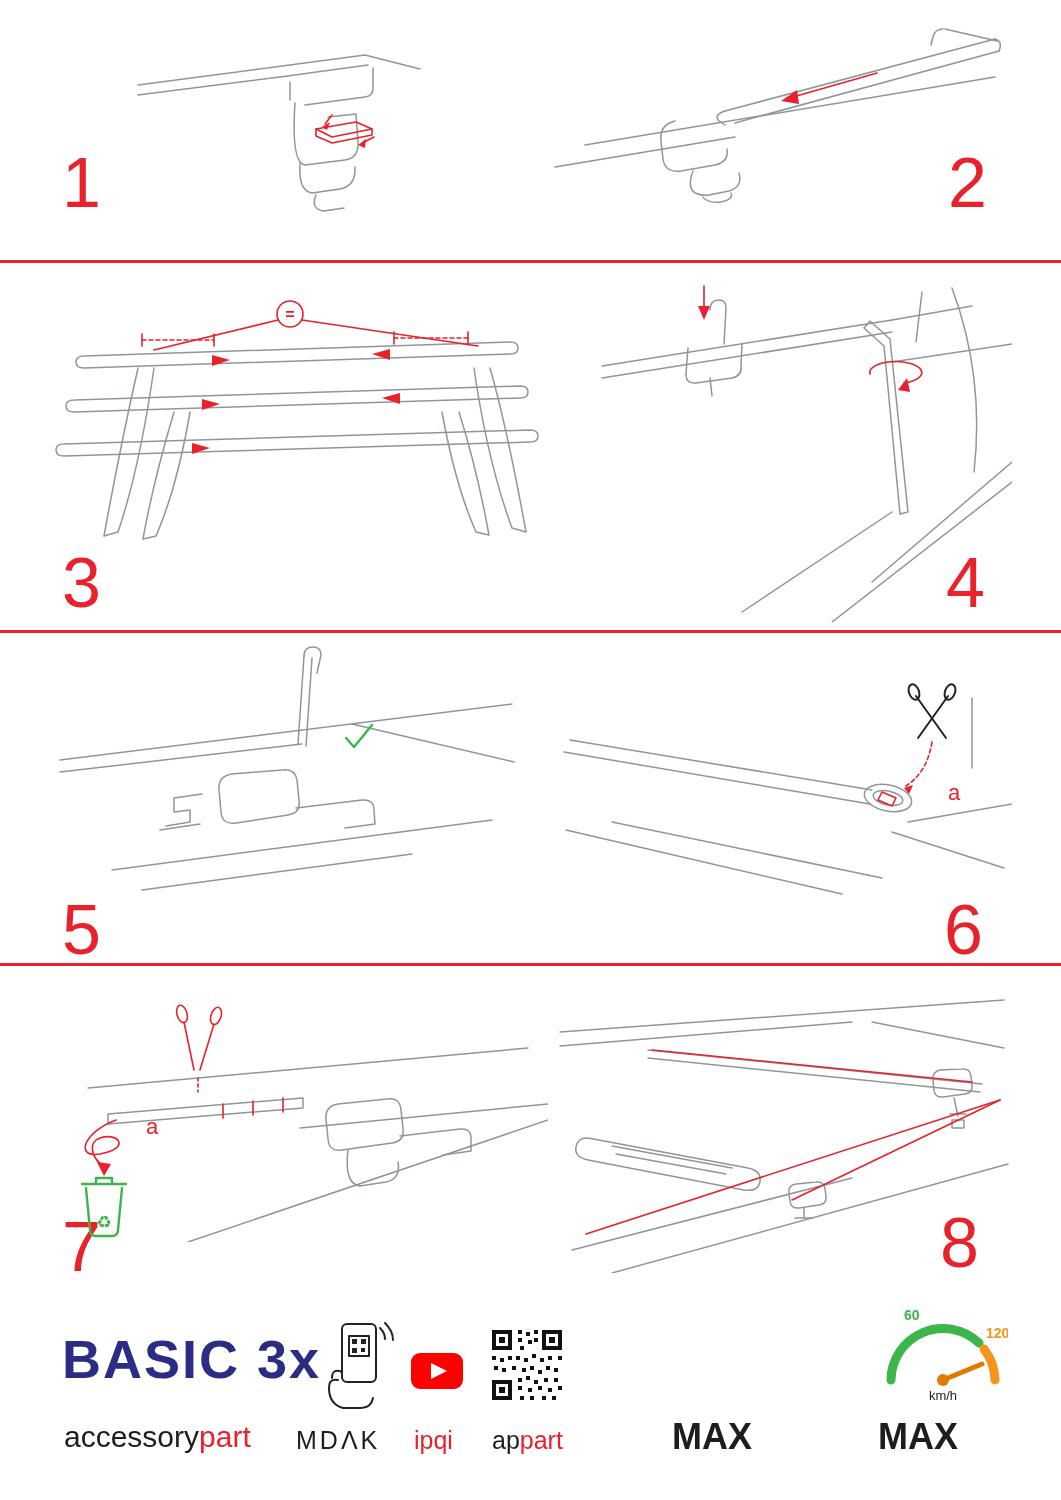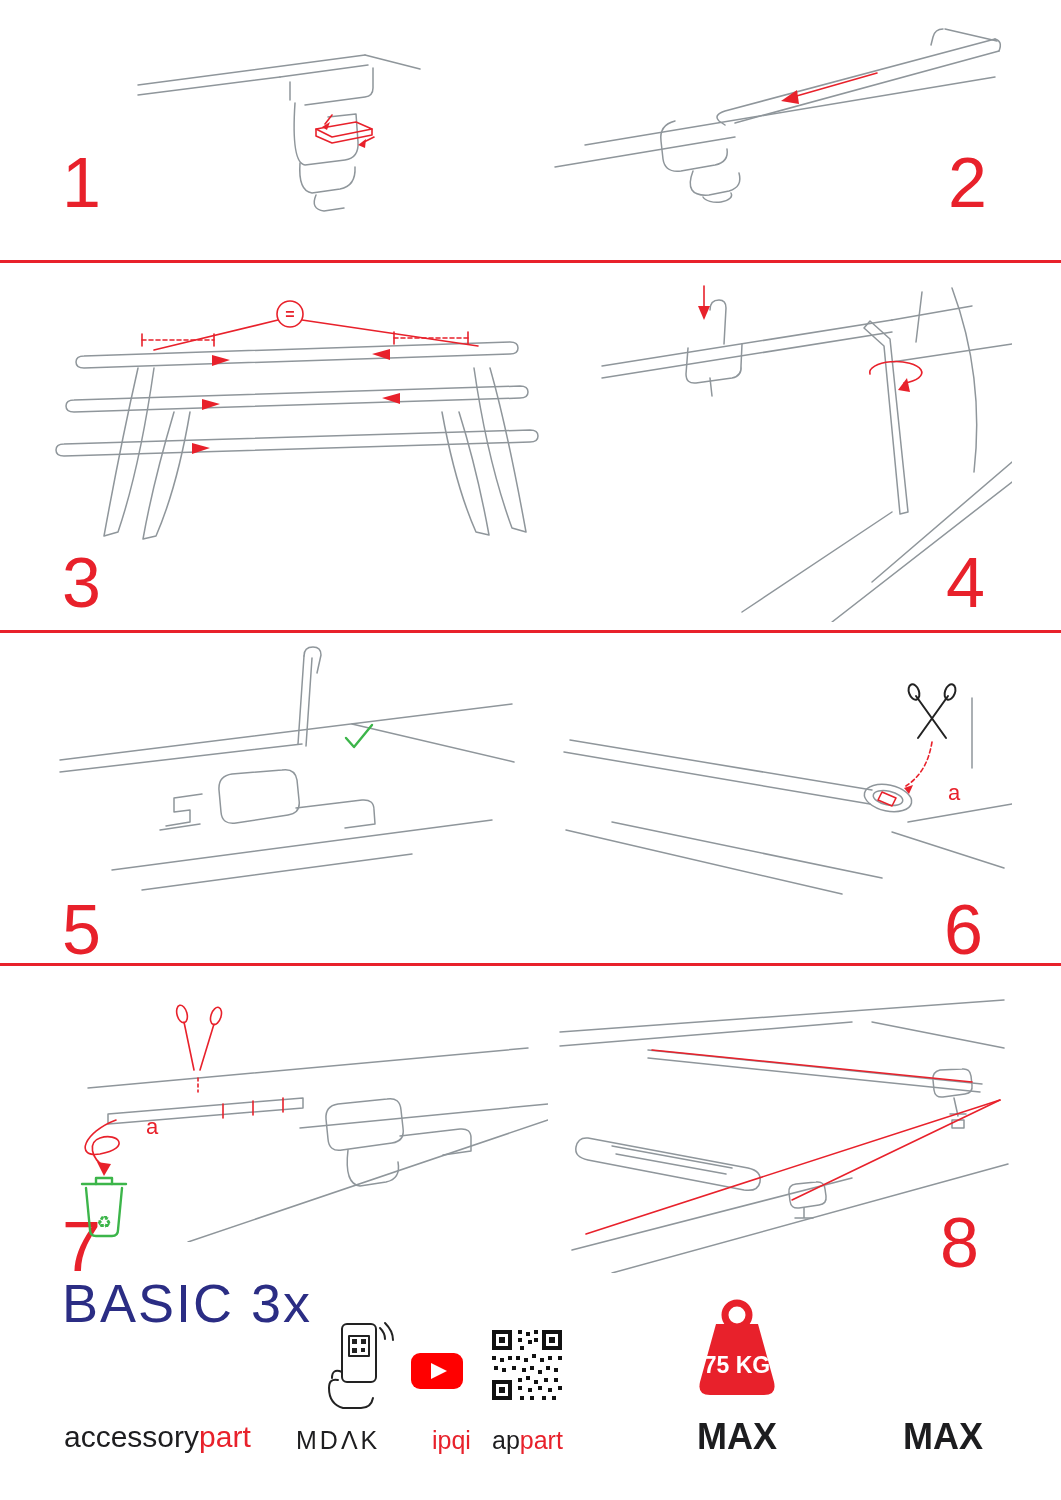--- a/index.html
+++ b/index.html
@@ -13,26 +13,26 @@
   .step-num{position:absolute;color:var(--accent);font-size:70px;font-weight:400;line-height:1;font-family:"Liberation Sans",sans-serif}
   .divider{position:absolute;left:0;width:100%;height:3px;background:var(--accent)}
   svg{display:block;width:100%;height:100%}
   .ln{stroke:var(--linegray);fill:none;stroke-width:1.5;stroke-linecap:round;stroke-linejoin:round}
   .rd{stroke:var(--accent);fill:none;stroke-width:1.6;stroke-linecap:round;stroke-linejoin:round}
   .rdf{fill:var(--accent);stroke:none}
   .gn{stroke:var(--green);fill:none;stroke-width:2.4;stroke-linecap:round;stroke-linejoin:round}
   .blk{stroke:#222;fill:none;stroke-width:2;stroke-linecap:round;stroke-linejoin:round}
   .rdtext{fill:var(--accent);font-family:"Liberation Sans",sans-serif}
   .gntext{fill:var(--green);font-family:"Liberation Sans",sans-serif}
-  .brand-title{position:absolute;left:62px;top:1272px;color:var(--navy);font-size:54px;font-weight:400;letter-spacing:2px}
+  .brand-title{position:absolute;left:62px;top:1328px;color:var(--navy);font-size:54px;font-weight:700;letter-spacing:2px}
   .brand-sub{position:absolute;left:64px;top:1420px;font-size:30px;font-weight:400;color:var(--ink)}
   .brand-sub .red{color:var(--accent)}
   .logo-text{position:absolute;font-size:25px;color:var(--ink);font-weight:400}
   .logo-text.red{color:var(--accent)}
-  .max-label{position:absolute;width:130px;text-align:center;font-size:36px;font-weight:700;color:var(--ink)}
+  .max-label{position:absolute;width:130px;text-align:left;font-size:36px;font-weight:700;color:var(--ink)}
 </style>
 </head>
 <body>
 
 <div class="page">
 
   <div class="step-num" style="left:62px;top:148px">1</div>
   <div class="abs" style="left:130px;top:35px;width:320px;height:210px">
     <svg viewBox="0 0 320 210">
       <g class="ln">
@@ -277,21 +277,21 @@
     </svg>
   </div>
   <div class="logo-text" style="left:296px;top:1426px;letter-spacing:3px">MDΛK</div>
 
   <div class="abs" style="left:410px;top:1352px;width:54px;height:38px">
     <svg viewBox="0 0 54 38">
       <rect x="1" y="1" width="52" height="36" rx="9" fill="var(--ytred)"></rect>
       <polygon points="21,11 37,19 21,27" fill="#ffffff"></polygon>
     </svg>
   </div>
-  <div class="logo-text red" style="left:432px;top:1426px;font-weight:400">ipqi</div>
+  <div class="logo-text red" style="left:414px;top:1426px;font-weight:400">ipqi</div>
 
   <div class="abs" style="left:488px;top:1326px;width:78px;height:78px">
     <svg viewBox="0 0 78 78">
       <g fill="#111">
         <rect x="4" y="4" width="20" height="20"></rect>
           <rect x="54" y="4" width="20" height="20"></rect>
           <rect x="4" y="54" width="20" height="20"></rect>
       </g>
       <g fill="#fff">
         <rect x="8" y="8" width="12" height="12"></rect>
@@ -301,24 +301,28 @@
       <g fill="#111">
         <rect x="11" y="11" width="6" height="6"></rect>
           <rect x="61" y="11" width="6" height="6"></rect>
           <rect x="11" y="61" width="6" height="6"></rect>
         <path d="M30,4h4v4h-4z M38,6h4v4h-4z M46,4h4v4h-4z M30,12h4v4h-4z M40,14h4v4h-4z M46,12h4v4h-4z M32,20h4v4h-4z M4,30h4v4h-4z M12,32h4v4h-4z M20,30h4v4h-4z M28,30h4v4h-4z M36,32h4v4h-4z M44,28h4v4h-4z M52,32h4v4h-4z M60,30h4v4h-4z M70,30h4v4h-4z M6,40h4v4h-4z M14,42h4v4h-4z M24,40h4v4h-4z M34,42h4v4h-4z M42,40h4v4h-4z M50,44h4v4h-4z M58,40h4v4h-4z M66,42h4v4h-4z M30,52h4v4h-4z M38,50h4v4h-4z M46,54h4v4h-4z M56,52h4v4h-4z M66,52h4v4h-4z M30,60h4v4h-4z M40,62h4v4h-4z M50,60h4v4h-4z M60,62h4v4h-4z M70,60h4v4h-4z M32,70h4v4h-4z M42,70h4v4h-4z M54,70h4v4h-4z M64,70h4v4h-4z"></path>
       </g>
     </svg>
   </div>
   <div class="logo-text" style="left:492px;top:1426px"><span>ap</span><span class="red" style="color:var(--accent)">part</span></div>
 
-  <div class="abs" style="left:672px;top:1298px;width:130px;height:112px">
-    <svg viewBox="0 0 130 112">
-      <circle cx="65" cy="17" r="12" fill="none" stroke="var(--accent)" stroke-width="7"></circle>
-      <path d="M44,26 h42 l16,58 q3,13 -10,13 h-54 q-13,0 -10,-13 z" fill="var(--accent)"></path>
-      <text x="65" y="75" text-anchor="middle" fill="#ffffff" font-size="23" font-weight="bold">75 KG</text>
-    </svg>
-  </div>
   <div class="max-label" style="left:672px;top:1416px">MAX</div>
 
+  <div class="abs" style="left:878px;top:1292px;width:130px;height:118px">
+    <svg viewBox="0 0 130 118">
+      <path d="M13,88 A52,52 0 0 1 101,51" stroke="var(--green)" stroke-width="9" fill="none" stroke-linecap="round"></path>
+      <path d="M106,57 A52,52 0 0 1 117,88" stroke="var(--orange)" stroke-width="9" fill="none" stroke-linecap="round"></path>
+      <line x1="65" y1="88" x2="104" y2="72" stroke="#e07b00" stroke-width="5" stroke-linecap="round"></line>
+      <circle cx="65" cy="88" r="6" fill="#e07b00"></circle>
+      <text x="26" y="28" fill="var(--green)" font-size="14" font-weight="bold">60</text>
+      <text x="108" y="46" fill="var(--orange)" font-size="14" font-weight="bold">120</text>
+      <text x="65" y="108" text-anchor="middle" fill="#222" font-size="13">km/h</text>
+    </svg>
+  </div>
   <div class="max-label" style="left:878px;top:1416px">MAX</div>
 
 </div>
 
 </body></html>

